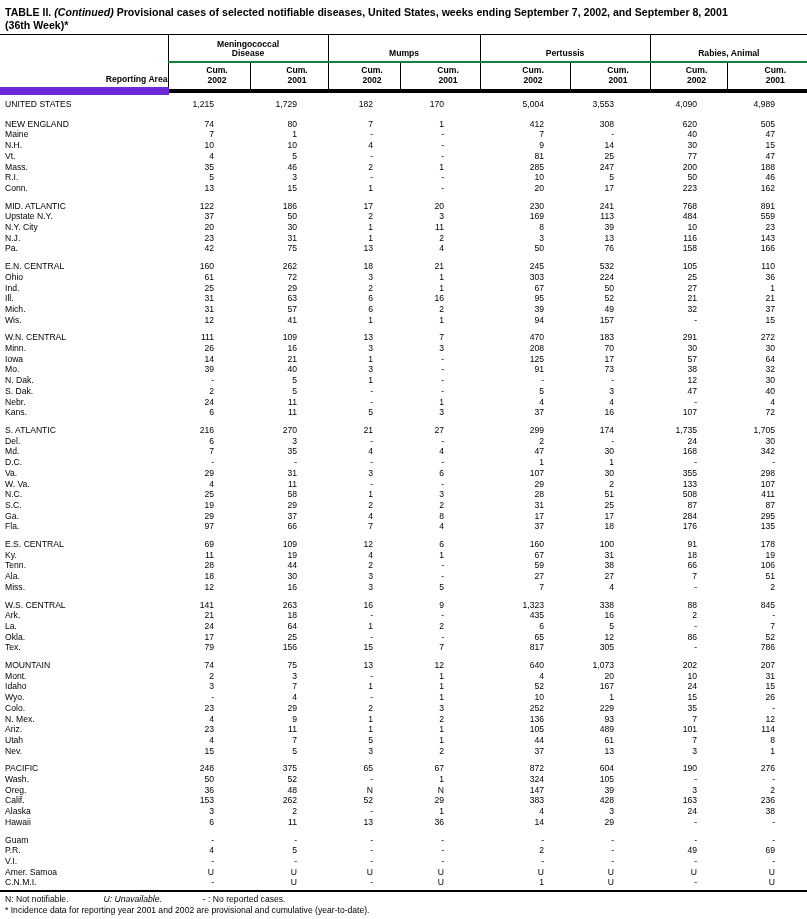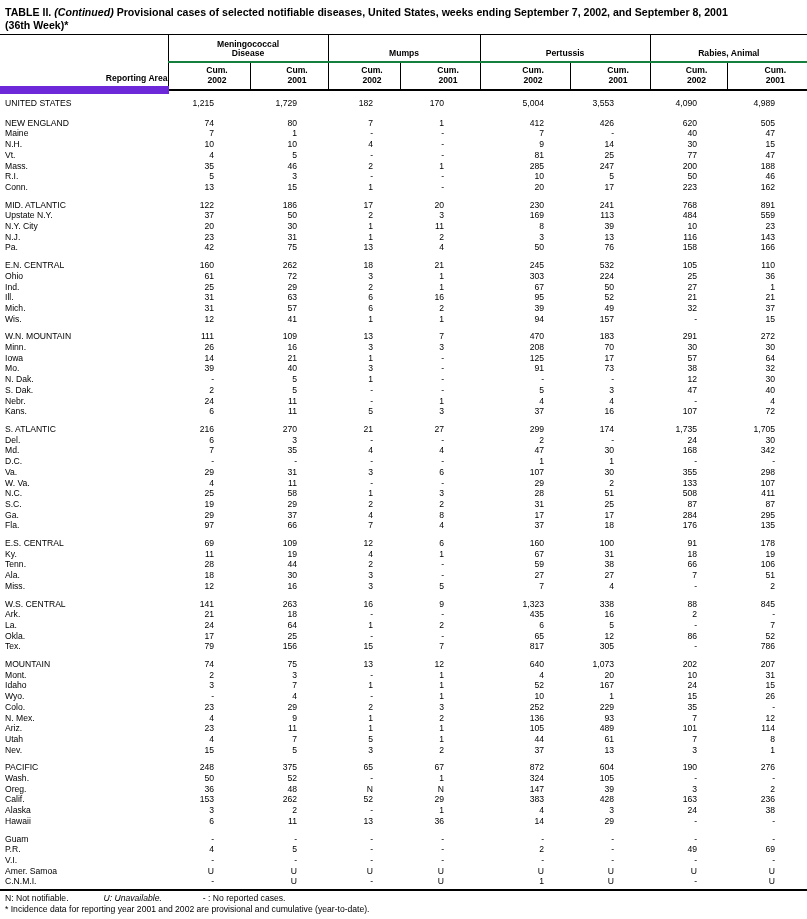--- a/index.html
+++ b/index.html
@@ -42,21 +42,21 @@
     border-left: 1px solid #000;
     border-bottom: 2px solid #15803d;
     line-height: 9.6px;
     padding: 3px 0 2px 0;
     height: 21px;
   }
   .th-sub {
     text-align: center;
     vertical-align: middle;
     border-left: 1px solid #000;
-    border-bottom: 2px solid #000000;
+    border-bottom: 4px solid #000000;
     padding: 3px 0 3px 16px;
     height: 20px;
     text-decoration: underline;
   }
   .subwrap { display: inline-block; text-align: center; line-height: 9.6px; }
   tbody td {
     font-size: 8.6px;
     line-height: 10.7px;
     padding: 0;
     white-space: nowrap;
@@ -137,21 +137,21 @@
         <tr class="gap gap-first">
           <td colspan="9"></td>
         </tr>
         <tr>
           <td class="area-cell">NEW ENGLAND</td>
           <td class="num-cell">74</td>
           <td class="num-cell">80</td>
           <td class="num-cell">7</td>
           <td class="num-cell">1</td>
           <td class="num-cell">412</td>
-          <td class="num-cell">426</td>
+          <td class="num-cell">308</td>
           <td class="num-cell">620</td>
           <td class="num-cell">505</td>
         </tr>
         <tr>
           <td class="area-cell">Maine</td>
           <td class="num-cell">7</td>
           <td class="num-cell">1</td>
           <td class="num-cell">-</td>
           <td class="num-cell">-</td>
           <td class="num-cell">7</td>
@@ -338,21 +338,21 @@
           <td class="num-cell">1</td>
           <td class="num-cell">94</td>
           <td class="num-cell">157</td>
           <td class="num-cell">-</td>
           <td class="num-cell">15</td>
         </tr>
         <tr class="gap">
           <td colspan="9"></td>
         </tr>
         <tr>
-          <td class="area-cell">W.N. MOUNTAIN</td>
+          <td class="area-cell">W.N. CENTRAL</td>
           <td class="num-cell">111</td>
           <td class="num-cell">109</td>
           <td class="num-cell">13</td>
           <td class="num-cell">7</td>
           <td class="num-cell">470</td>
           <td class="num-cell">183</td>
           <td class="num-cell">291</td>
           <td class="num-cell">272</td>
         </tr>
         <tr>

